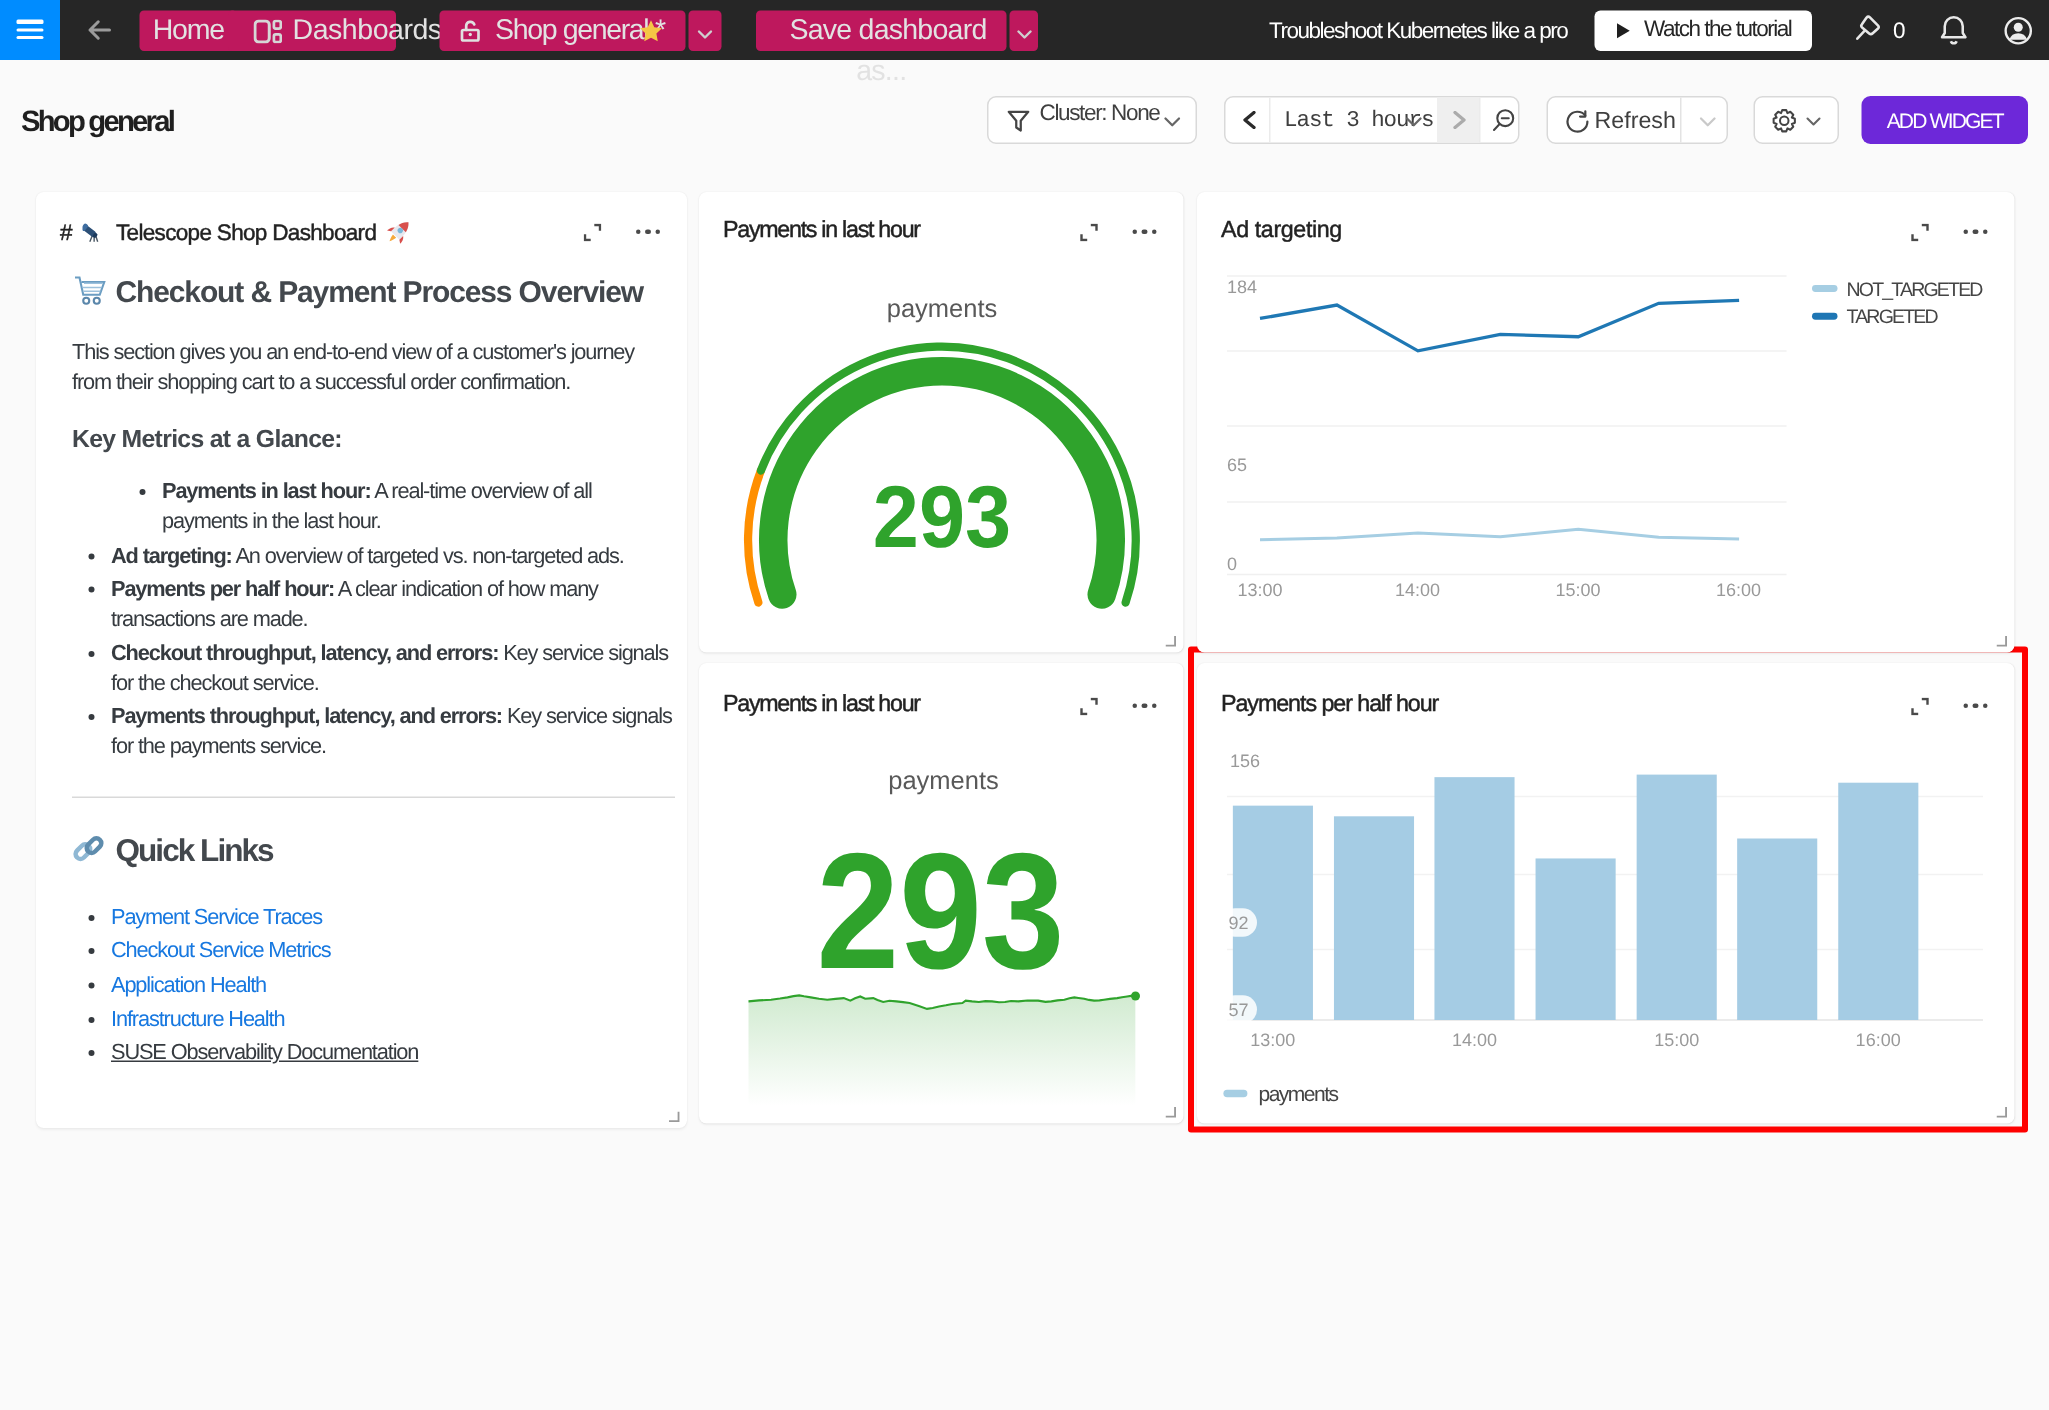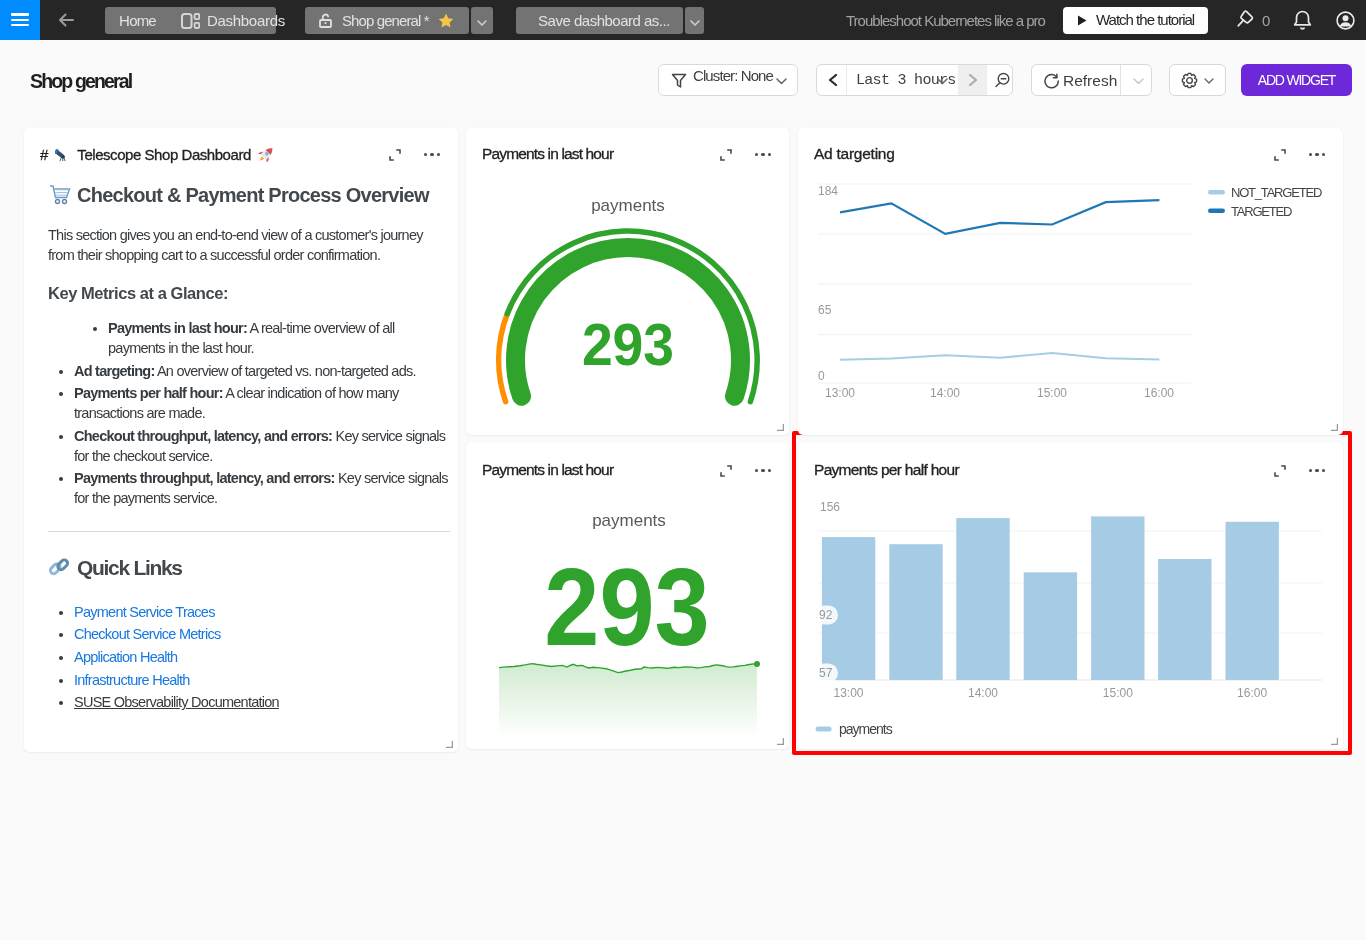--- a/index.html
+++ b/index.html
@@ -3,22 +3,22 @@
 <meta charset="utf-8">
 <style>
 * { margin:0; padding:0; box-sizing:border-box; }
 html,body { width:1366px; height:940px; overflow:hidden; }
 body { font-family:"Liberation Sans", sans-serif; background:#fafafa; position:relative; }
 .abs { position:absolute; }
 
 #nav { position:absolute; top:0; left:0; width:1366px; height:40px; background:#262626; }
 #burger { position:absolute; left:0; top:0; width:40px; height:40px; background:#008cff; }
 #burger div { position:absolute; left:11px; width:18px; height:2.6px; background:#fff; border-radius:1px; }
-.chip { position:absolute; top:6.5px; height:27px; background:#737373; border-radius:3px; color:#e2e2e2; font-size:15px; line-height:27px; text-align:center;margin-left:12px; }
-.navtxt { color:#a3a3a3; font-size:15px; }
+.chip { position:absolute; top:6.5px; height:27px; background:#be185d; border-radius:3px; color:#e2e2e2; font-size:19px; line-height:27px; text-align:center; }
+.navtxt { color:#ffffff; font-size:15px; }
 
 .tbtn { position:absolute; top:64px; height:32px; background:#fff; border:1px solid #d9d9d9; border-radius:6px; color:#3f3f3f; font-size:15px; }
 
 .card { position:absolute; background:#fff; border-radius:5px; box-shadow:0 1px 2px rgba(0,0,0,0.05), 0 0 1px rgba(0,0,0,0.08); }
 .ct { position:absolute; left:16px; top:17px; font-size:15.5px; font-weight:500; color:#222; letter-spacing:-0.85px; white-space:nowrap; -webkit-text-stroke:0.3px #222; }
 .exp { position:absolute; top:20.5px; right:57px; width:12px; height:12px; }
 .dots { position:absolute; top:24.5px; right:18px; width:16px; height:4px; }
 .dots i { position:absolute; top:0.5px; width:3.2px; height:3.2px; background:#4a4a4a; border-radius:50%; }
 .rsz { position:absolute; right:5px; bottom:4px; width:7px; height:7px; }
 </style>
@@ -81,21 +81,21 @@
       <path d="M9.5 1.5 a6 6 0 0 1 6 6 v4.5 l1.8 2.8 H1.7 l1.8 -2.8 V7.5 a6 6 0 0 1 6-6 Z" fill="none" stroke="#e8e8e8" stroke-width="1.7" stroke-linejoin="round"></path>
       <path d="M7.6 17.5 a2 2 0 0 0 3.8 0" fill="none" stroke="#e8e8e8" stroke-width="1.7"></path>
     </svg>
   <svg class="abs" style="left:1336px;top:11px" width="19" height="19" viewBox="0 0 19 19">
     <circle cx="9.5" cy="9.5" r="8.4" fill="none" stroke="#ececec" stroke-width="1.6"></circle>
     <circle cx="9.5" cy="7.2" r="3" fill="#ececec"></circle>
     <path d="M3.6 15.5 a6.2 6.2 0 0 1 11.8 0 Z" fill="#ececec"></path>
   </svg>
 </div>
 
-<div class="abs" style="left:30px;top:70px;font-size:19.5px;font-weight:700;color:#1f1f1f;letter-spacing:-1.85px;text-align:right;">Shop general</div>
+<div class="abs" style="left:14px;top:70px;font-size:19.5px;font-weight:700;color:#1f1f1f;letter-spacing:-1.85px;text-align:right;">Shop general</div>
 
 <div class="tbtn" style="left:658px;width:140px;">
   <svg class="abs" style="left:12px;top:8px" width="16" height="16" viewBox="0 0 16 16">
       <path d="M1.5 1.5 h13 l-5 6 v6.5 l-3 -2 v-4.5 Z" fill="none" stroke="#444" stroke-width="1.5" stroke-linejoin="round"></path>
     </svg>
   <span class="abs" style="left:34px;top:2px;letter-spacing:-0.9px;white-space:nowrap;">Cluster: None</span>
   <svg class="abs" style="right:10px;top:13px" width="11" height="7" viewBox="0 0 11 7">
       <path d="M1 1 L5.5 5.5 L10 1" fill="none" stroke="#666" stroke-width="1.5" stroke-linecap="round" stroke-linejoin="round"></path>
     </svg>
 </div>

